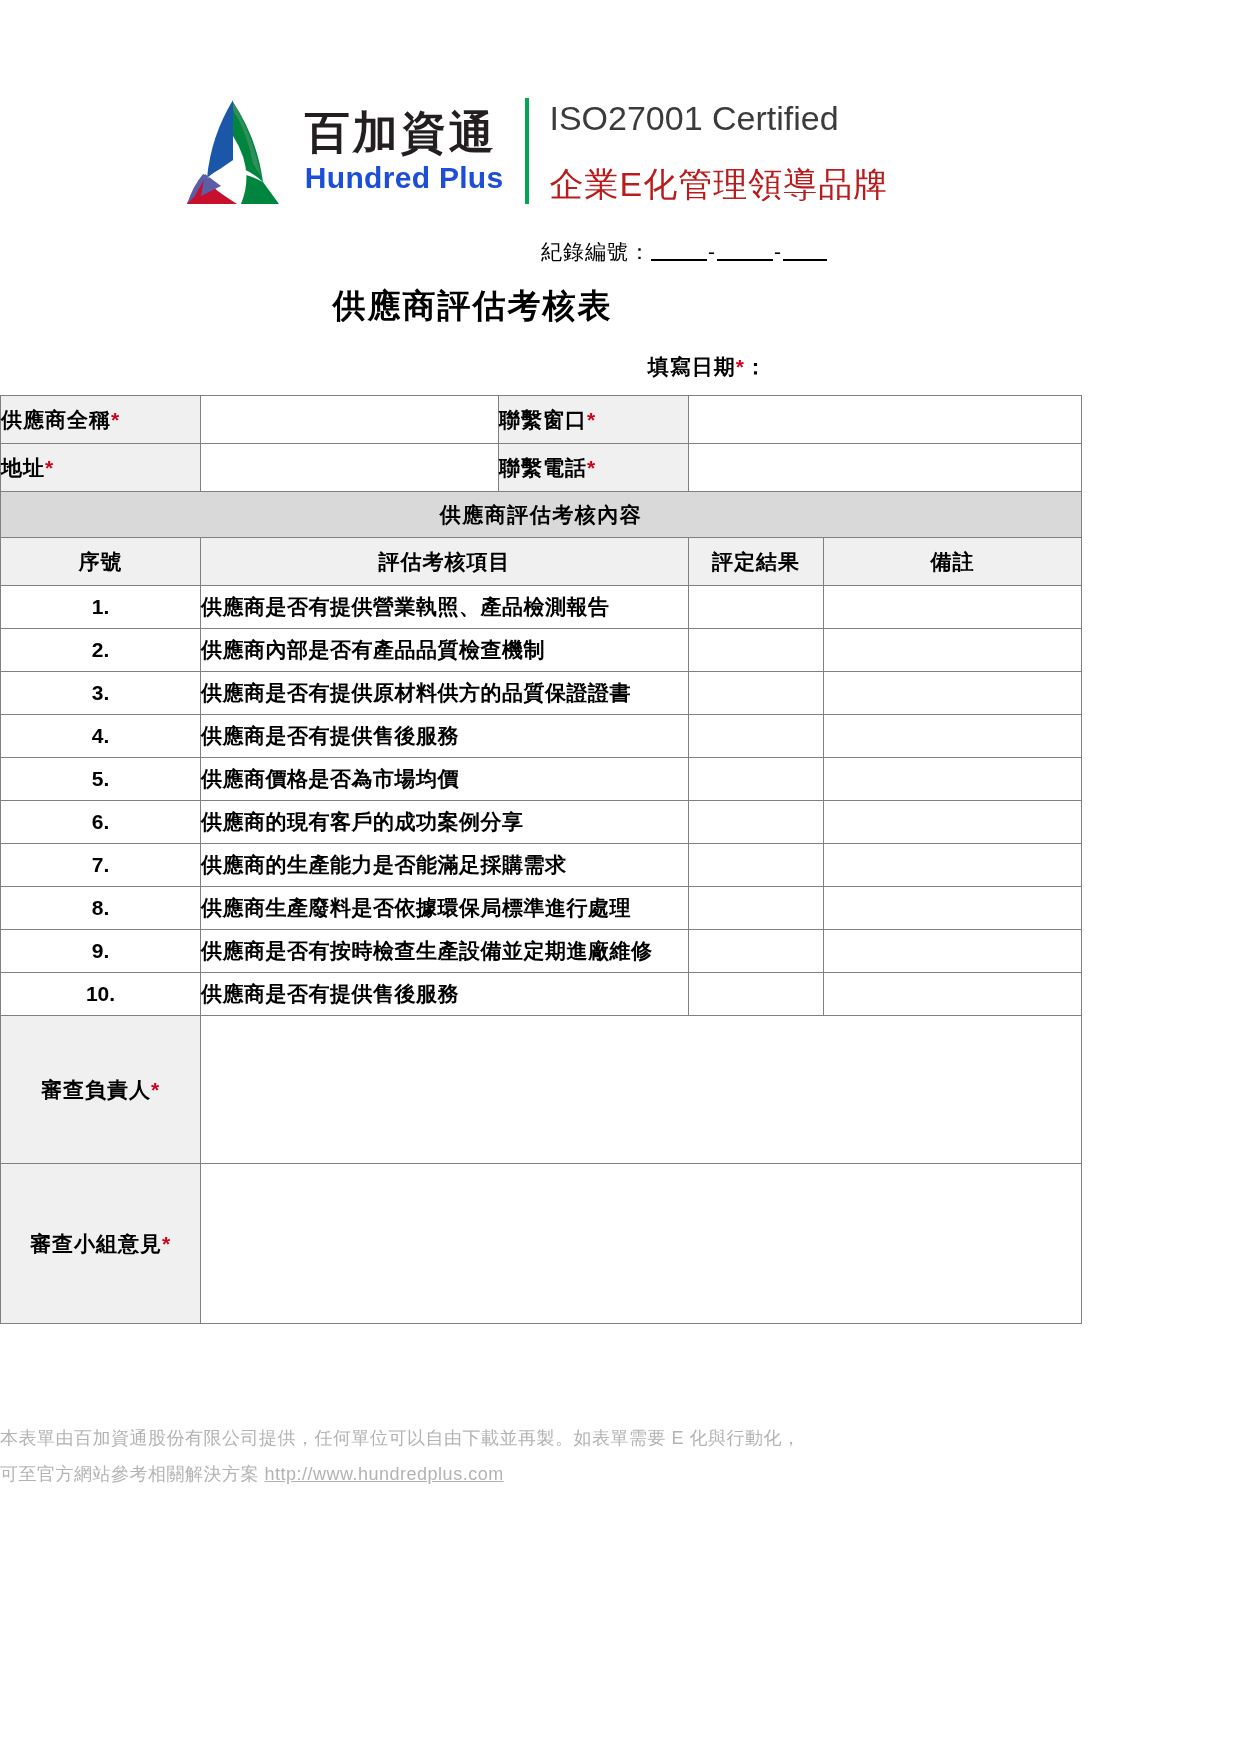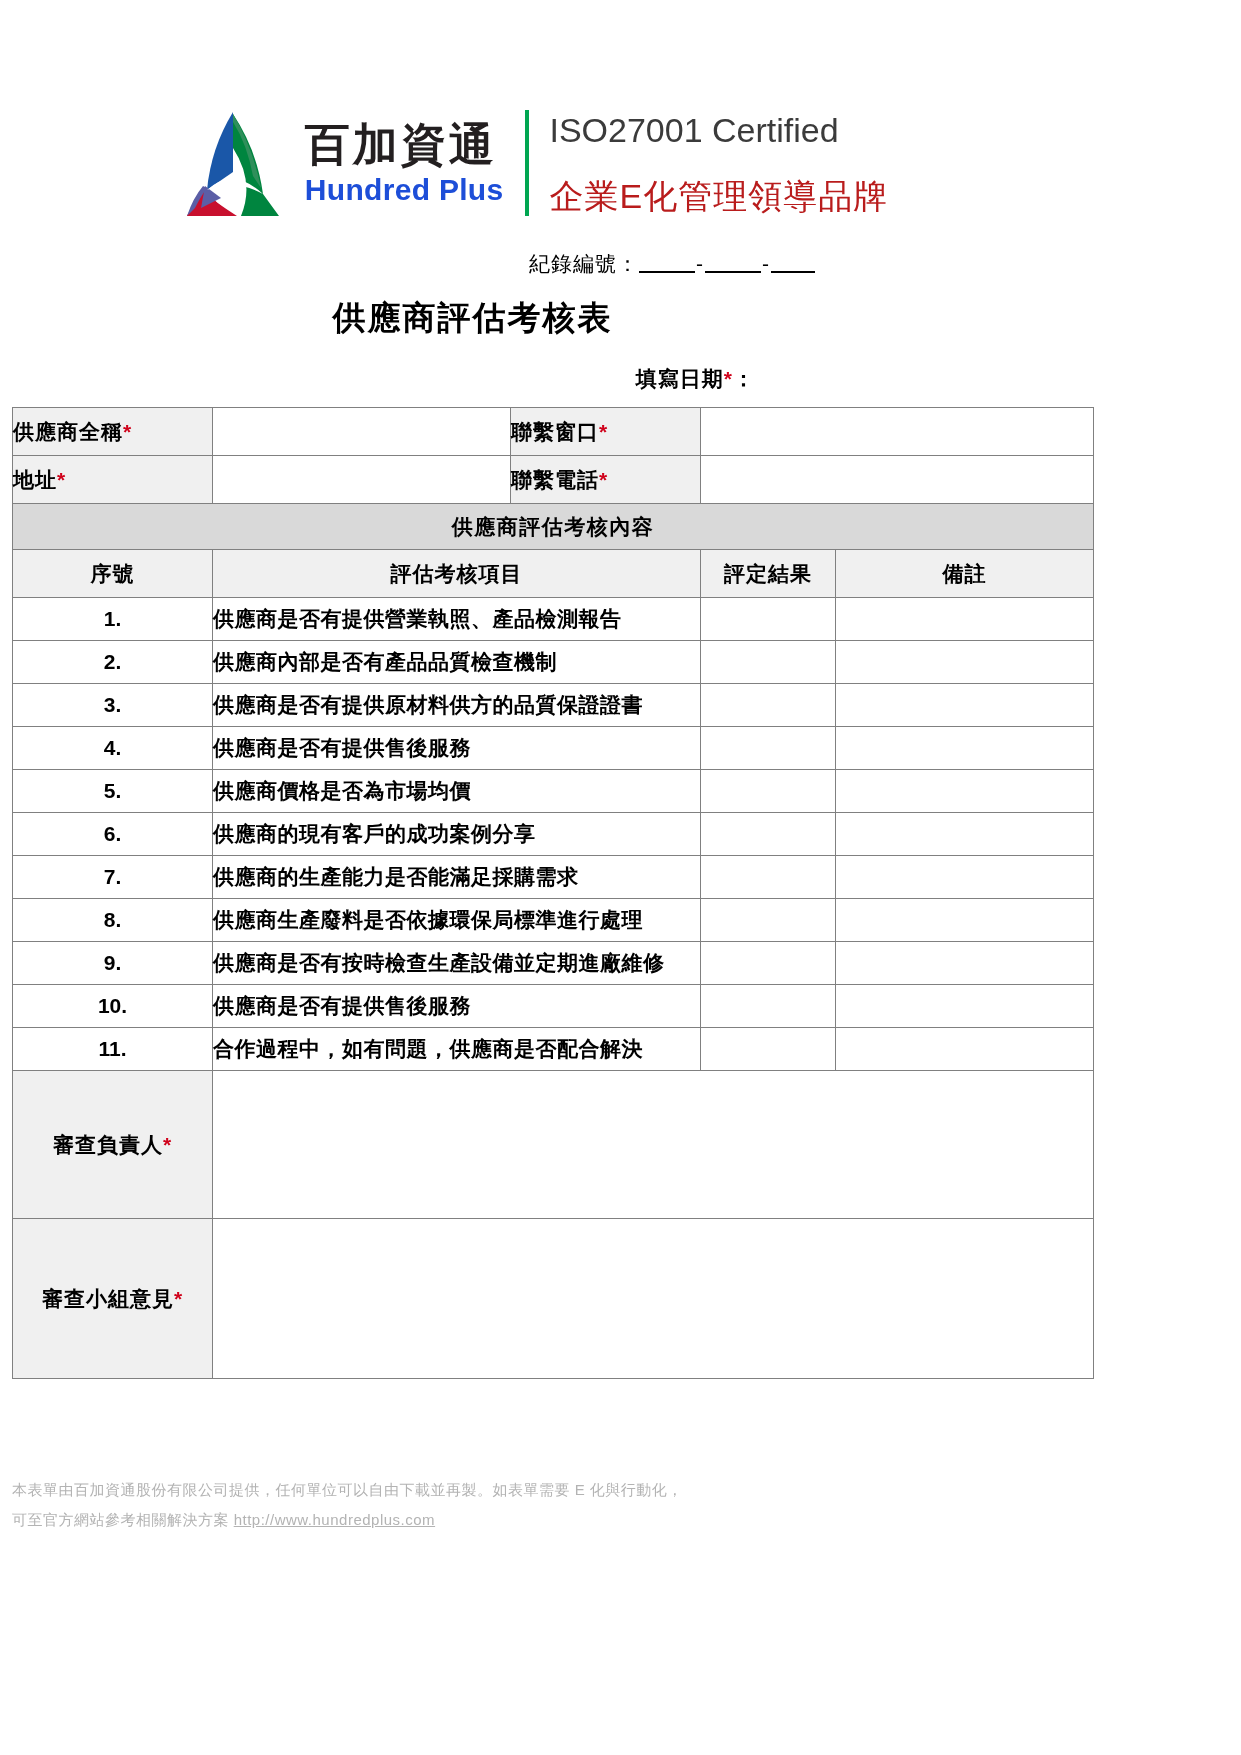--- a/index.html
+++ b/index.html
@@ -13,21 +13,21 @@
     font-family: "Liberation Sans", "DejaVu Sans", sans-serif;
     color: #000000;
     width: 1241px;
     min-height: 1755px;
     position: relative;
   }
 
   .page {
     width: 1025px;
     min-height: 1755px;
-    padding: 12px;
+    padding: 0;
     position: relative;
     background: #fff;
   }
 
   
   .header {
     display: flex;
     align-items: center;
     justify-content: center;
     padding-top: 92px;
@@ -221,21 +221,21 @@
   }
 
   .h-reviewer { height: 148px; }
   .h-committee { height: 160px; }
 
   
   .footer {
     width: 1081px;
     margin: 96px auto 0 auto;
     color: #b3b3b3;
-    font-size: 15px;
+    font-size: 18px;
     line-height: 2.0;
     letter-spacing: 0.5px;
   }
   .footer a, .footer .url {
     color: #b3b3b3;
     text-decoration: underline;
   }
 </style>
 </head>
 <body>
@@ -382,26 +382,20 @@
         <td class="row-item" colspan="2">供應商是否有按時檢查生產設備並定期進廠維修</td>
         <td class="row-blank"></td>
         <td class="row-blank"></td>
       </tr>
       <tr>
         <td class="row-num">10.</td>
         <td class="row-item" colspan="2">供應商是否有提供售後服務</td>
         <td class="row-blank"></td>
         <td class="row-blank"></td>
       </tr>
-      <tr>
-        <td class="row-num">11.</td>
-        <td class="row-item" colspan="2">合作過程中，如有問題，供應商是否配合解決</td>
-        <td class="row-blank"></td>
-        <td class="row-blank"></td>
-      </tr>
 
       <tr>
         <td class="big-label h-reviewer">
           <span>審查負責人</span><span class="req">*</span>
         </td>
         <td class="big-blank h-reviewer" colspan="4"></td>
       </tr>
 
       <tr>
         <td class="big-label h-committee">

